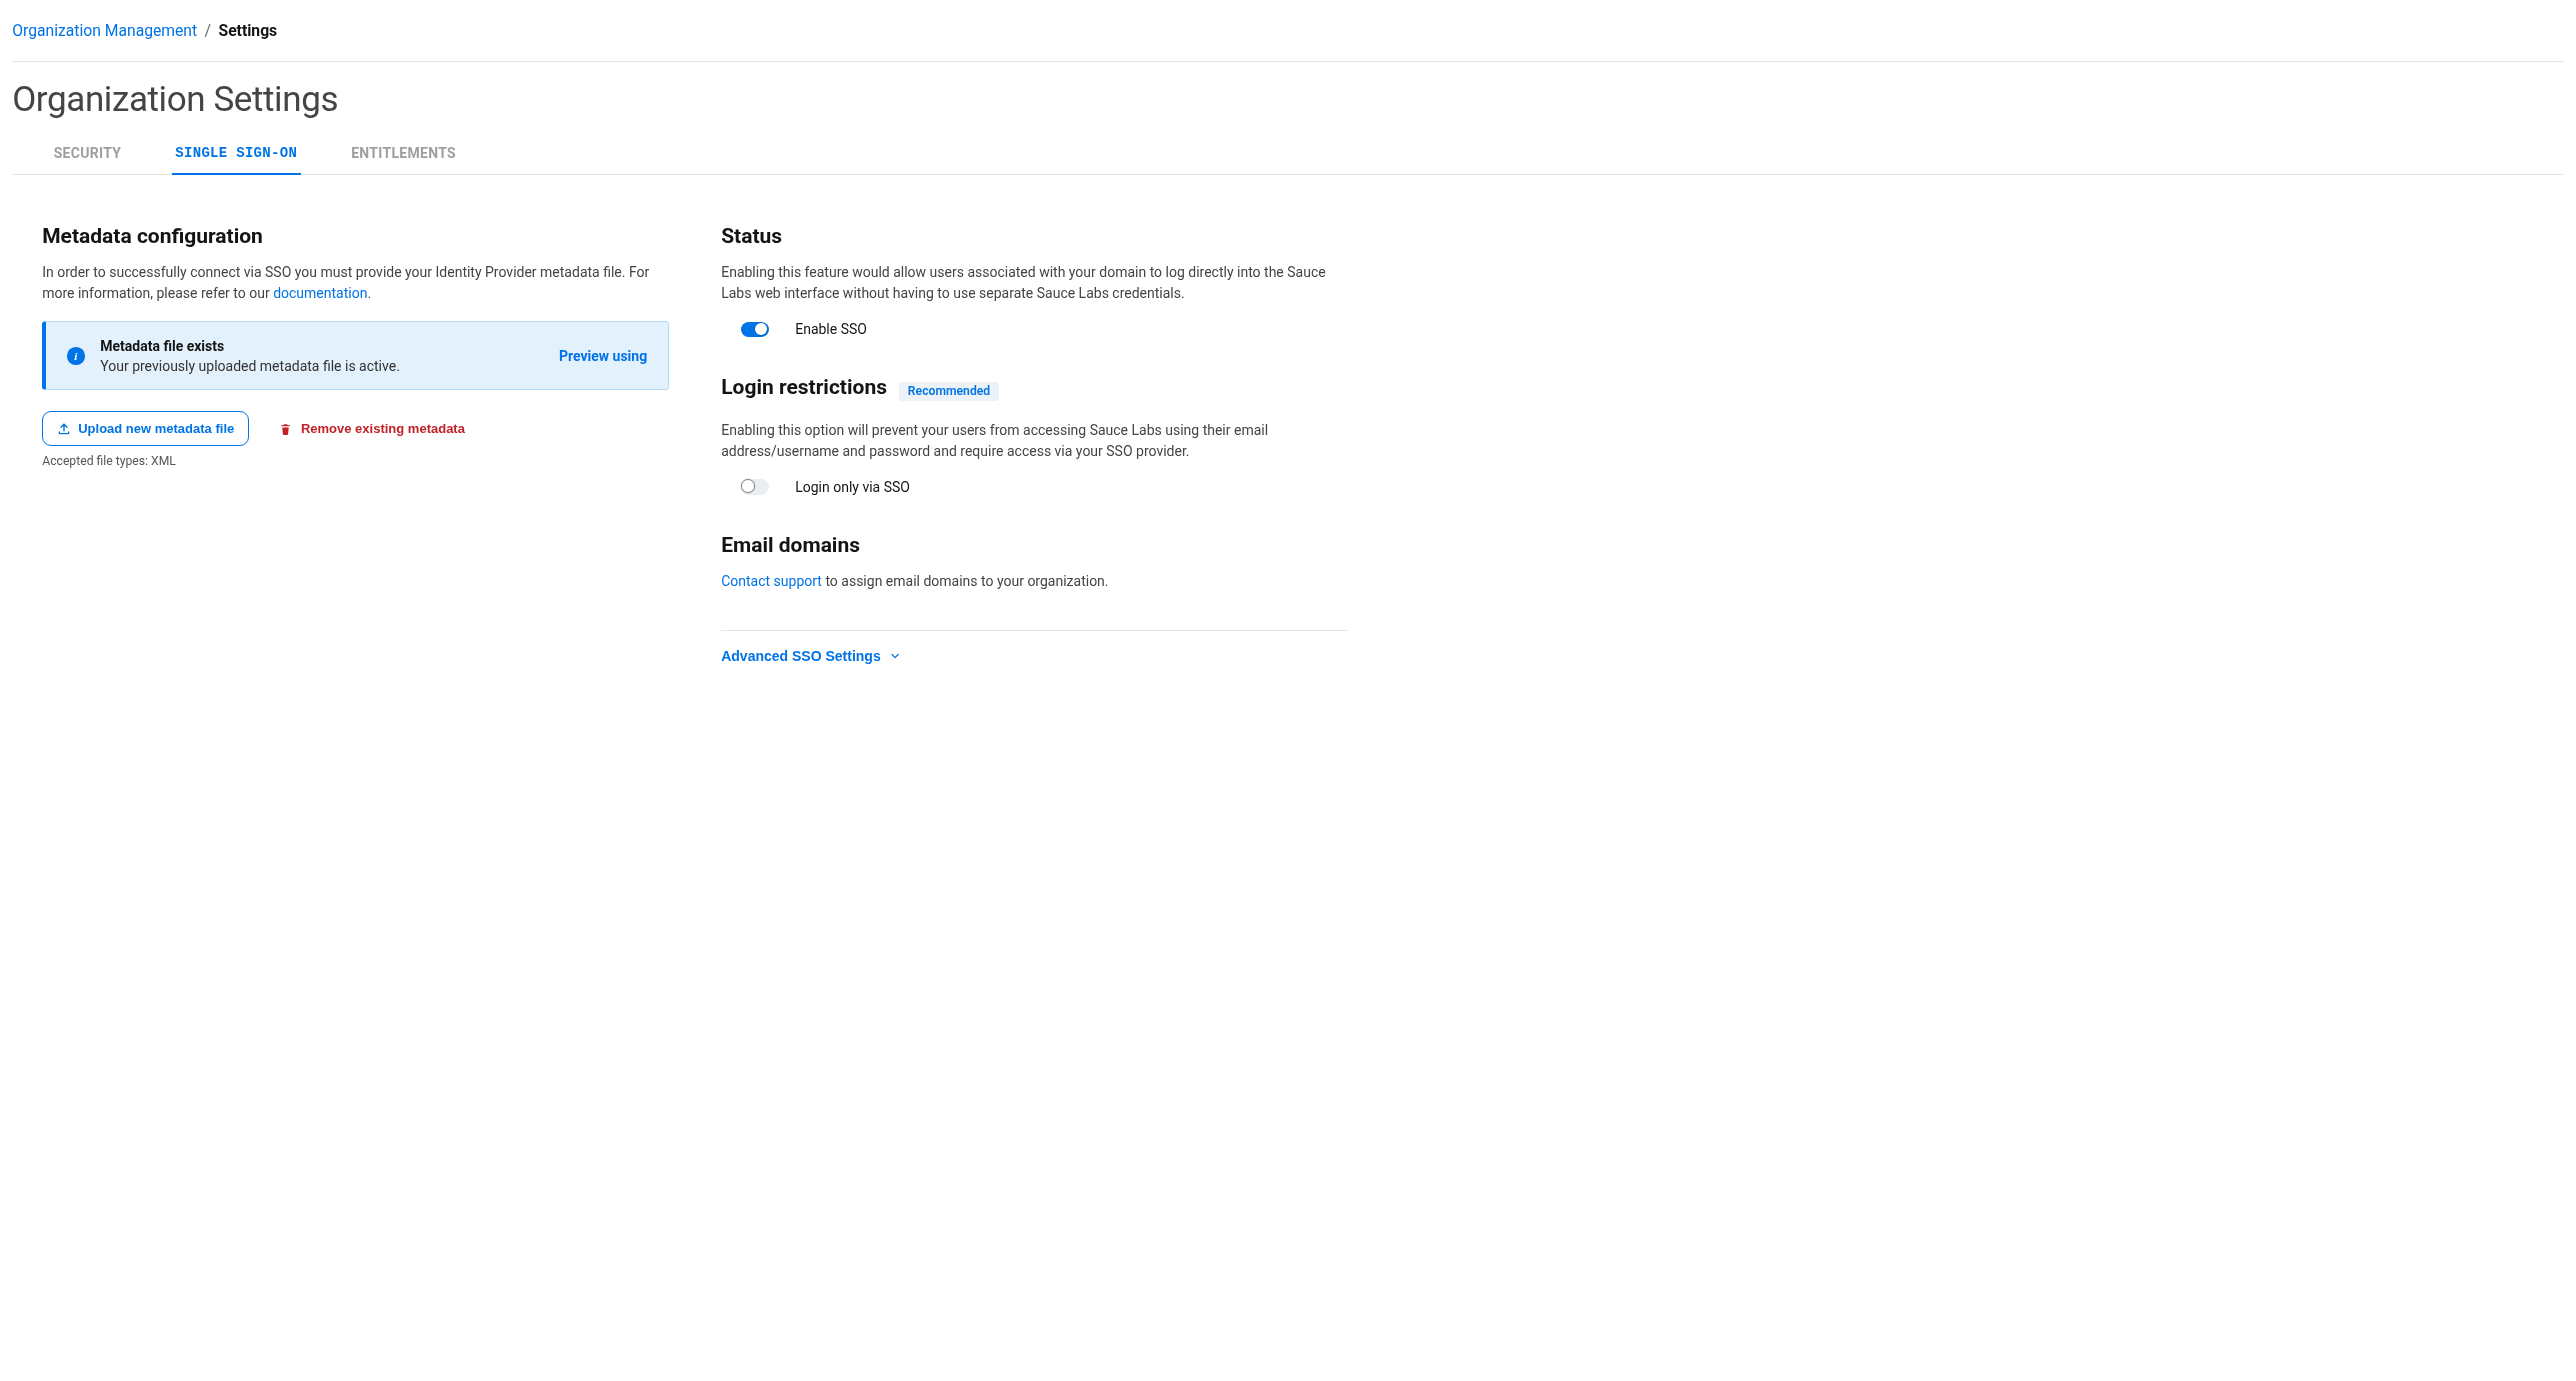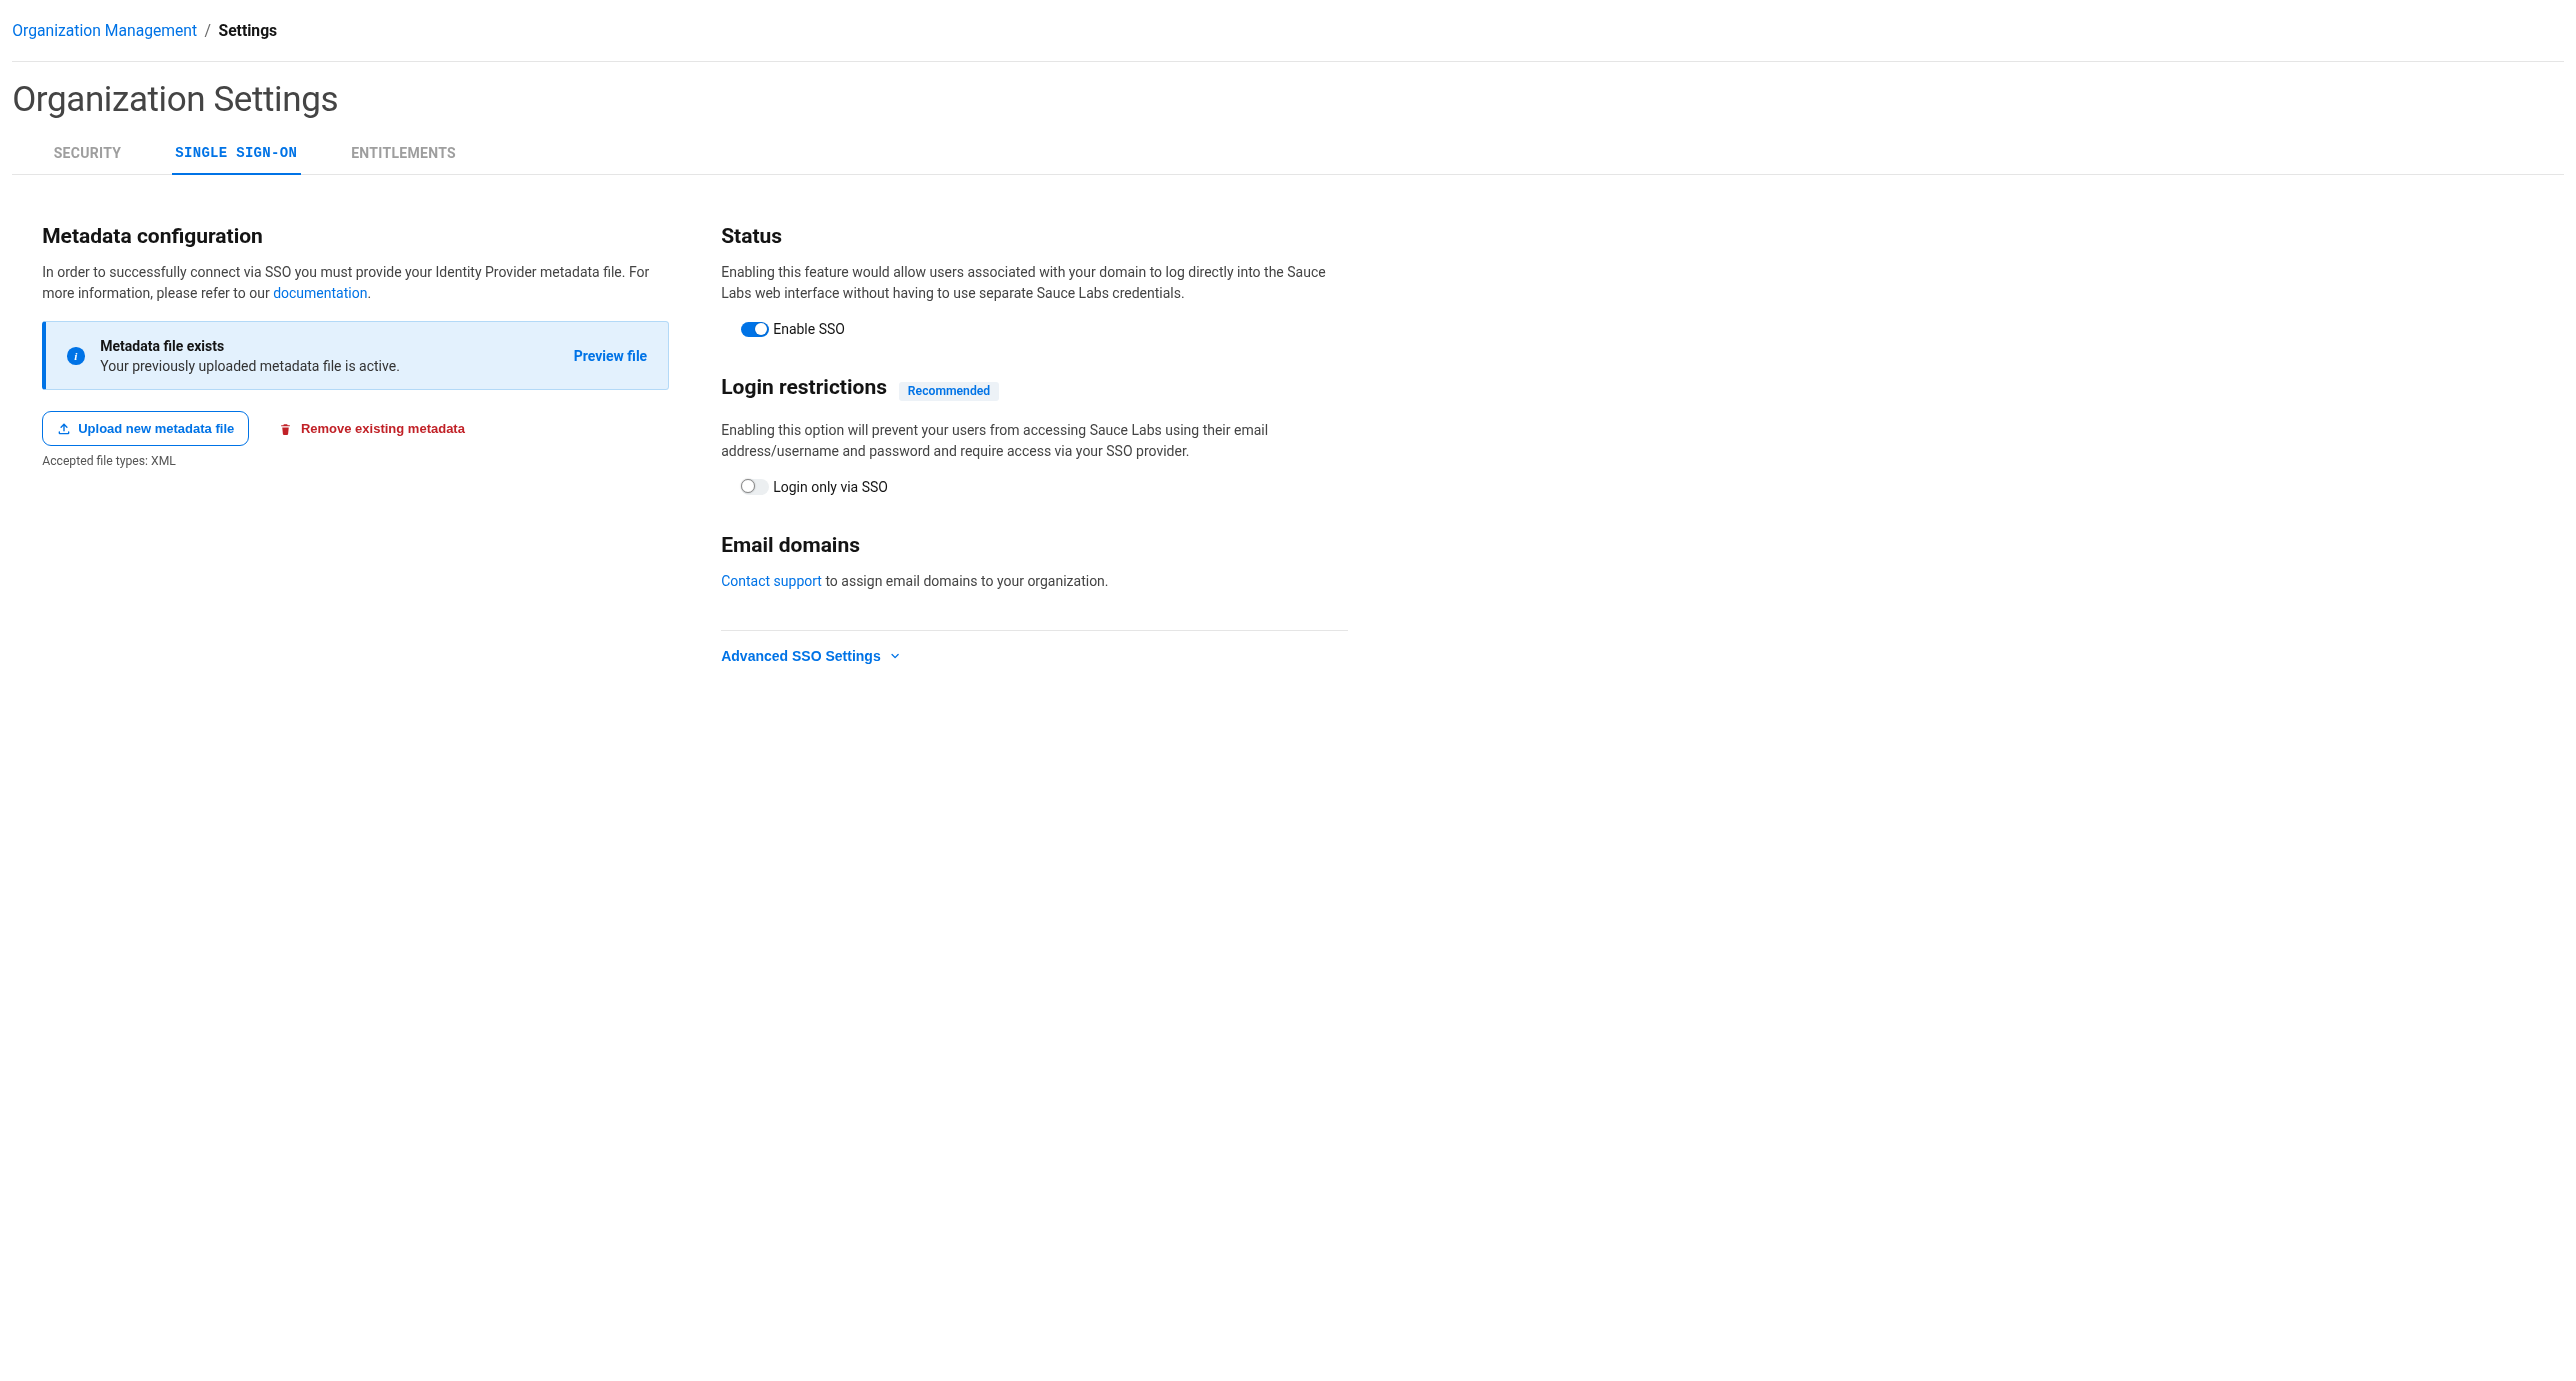--- a/index.html
+++ b/index.html
@@ -104,21 +104,21 @@
     }
     .btn-danger-text {
       display: inline-flex; align-items: center; gap: 8.7px;
       color: #c12127;
       font-weight: 700;
       font-size: 13px;
       background: none; border: none; cursor: pointer;
     }
     .hint { font-size: 12.2px; color: #555; margin-top: 8.7px; }
     .section { margin-bottom: 38px; }
-    .toggle-row { display: flex; align-items: center; gap: 4px; margin-top: 12.2px; padding-left: 20px; }
+    .toggle-row { display: flex; align-items: center; gap: 26px; margin-top: 12.2px; padding-left: 20px; }
     .toggle {
       width: 28px; height: 15.7px; border-radius: 8.7px;
       position: relative; cursor: pointer;
       background: #e0e0e0;
       flex: 0 0 28px;
     }
     .toggle .knob {
       position: absolute; width: 12.2px; height: 12.2px; border-radius: 50%;
       background: #fff; top: 1.7px; left: 1.7px;
       box-shadow: 0 0 1.7px rgba(0,0,0,.3);
@@ -179,21 +179,21 @@
         <p class="desc">
           <span>In order to successfully connect via SSO you must provide your Identity Provider metadata file. For more information, please refer to our </span><a class="link" href="#">documentation</a><span>.</span>
         </p>
 
         <div class="info-box">
           <div class="info-icon">i</div>
           <div class="info-body">
             <div class="info-title">Metadata file exists</div>
             <div class="info-text">Your previously uploaded metadata file is active.</div>
           </div>
-          <a class="info-action">Preview file</a>
+          <a class="info-action">Preview using</a>
         </div>
 
         <div class="btn-row">
           <button class="btn-outline">
             <span>
               <svg width="14" height="14" viewBox="0 0 24 24" fill="none" stroke="#0073e6" stroke-width="2.4" stroke-linecap="round" stroke-linejoin="round">
                   <path d="M12 15V4"></path>
                   <path d="M7 9l5-5 5 5"></path>
                   <path d="M4 17v2a1 1 0 0 0 1 1h14a1 1 0 0 0 1-1v-2"></path>
                 </svg>

